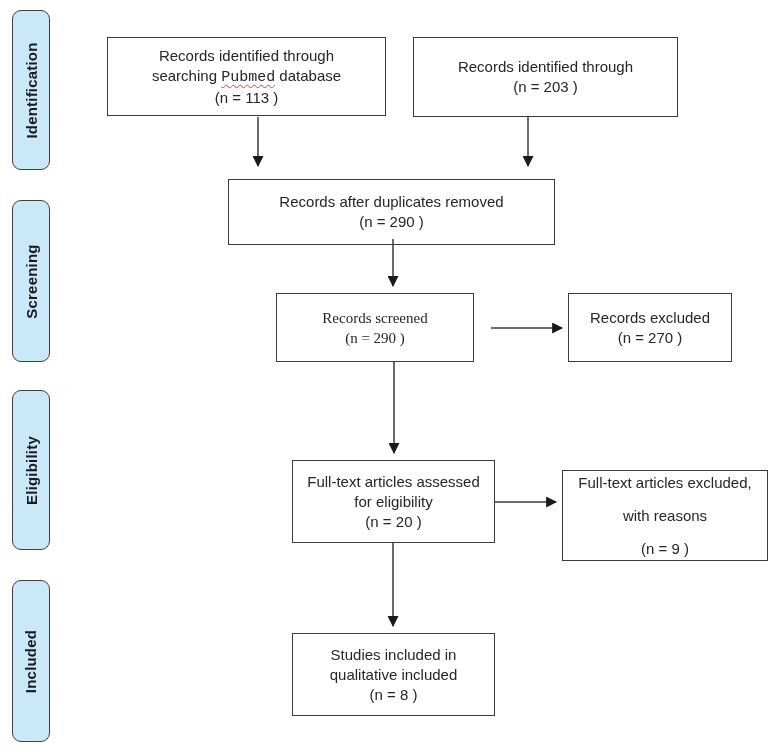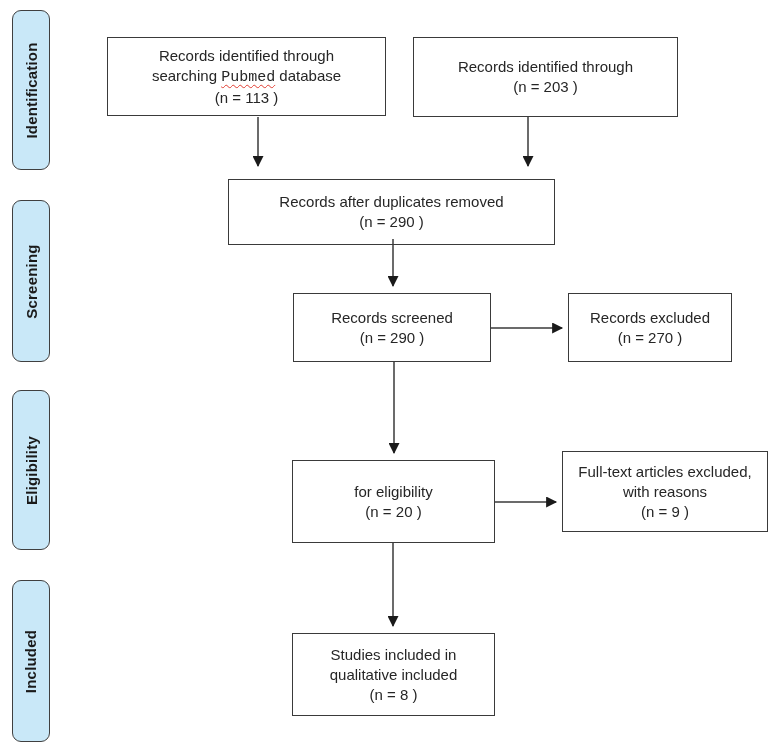--- a/index.html
+++ b/index.html
@@ -49,24 +49,24 @@
     align-items: center;
     justify-content: center;
     text-align: center;
     font-size: 15px;
     line-height: 20px;
     padding: 2px 6px;
   }
   #box-pubmed            { left: 107px; top: 37px;  width: 279px; height: 79px; }
   #box-cochrane          { left: 413px; top: 37px;  width: 265px; height: 80px; }
   #box-duplicates        { left: 228px; top: 173px; width: 327px; height: 66px; margin-top: 6px; }
-  #box-screened          { left: 293px; top: 293px; width: 198px; height: 69px; }
+  #box-screened          { left: 276px; top: 293px; width: 198px; height: 69px; font-family: Liberation Serif, serif; }
   #box-records-excluded  { left: 568px; top: 293px; width: 164px; height: 69px; }
   #box-fulltext-assessed { left: 292px; top: 460px; width: 203px; height: 83px; }
-  #box-fulltext-excluded { left: 562px; top: 451px; width: 206px; height: 81px; }
+  #box-fulltext-excluded { left: 562px; top: 470px; width: 206px; height: 91px; gap: 13px; }
   #box-included-studies  { left: 292px; top: 633px; width: 203px; height: 83px; }
 
   .misspelled {
     text-decoration: underline;
     text-decoration-style: wavy;
     text-decoration-color: #e03c31;
     text-decoration-thickness: 1px;
     text-underline-offset: 3px;
     font-family: Liberation Mono, monospace;
   }
@@ -121,20 +121,21 @@
     <div>Records screened</div>
     <div>(n = 290 )</div>
   </div>
 
   <div class="flowbox" id="box-records-excluded">
     <div>Records excluded</div>
     <div>(n = 270 )</div>
   </div>
 
   <div class="flowbox" id="box-fulltext-assessed">
+    <div>Full-text articles assessed</div>
     <div>for eligibility</div>
     <div>(n = 20 )</div>
   </div>
 
   <div class="flowbox" id="box-fulltext-excluded">
     <div>Full-text articles excluded,</div>
     <div>with reasons</div>
     <div>(n = 9 )</div>
   </div>
 

